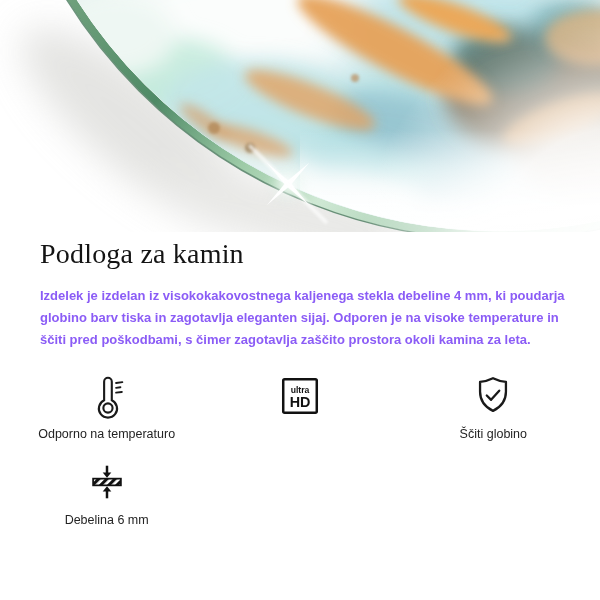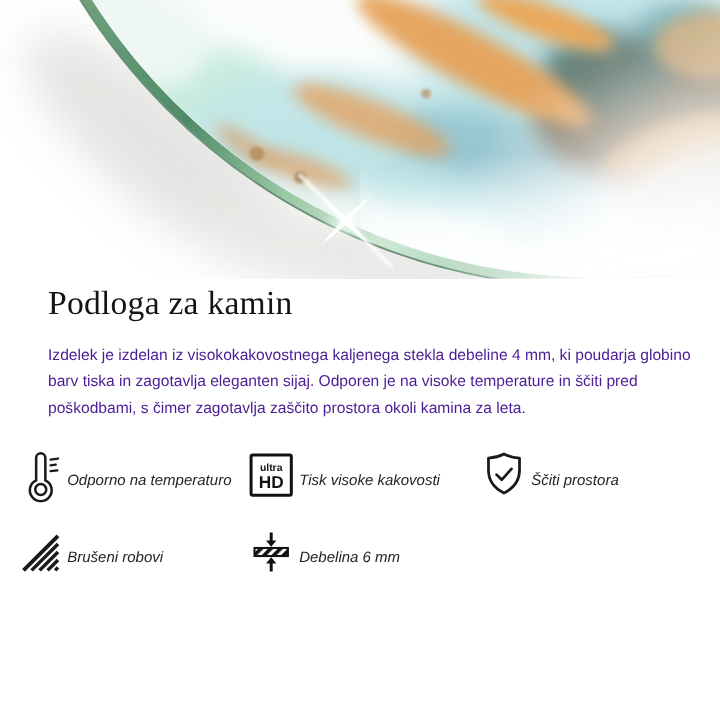--- a/index.html
+++ b/index.html
@@ -20,31 +20,32 @@
     line-height: 1.22;
     letter-spacing: 0.2px;
     color: #141414;
   }
   .title span { display: block; }
   .desc {
     margin: 14px 0 0;
     width: 548px;
     font-size: 13px;
     line-height: 1.68;
-    color: #4c1d95;
+    color: #8b5cf6;
+    font-weight: bold;
   }
   .features {
     margin: 22px 10px 0;
     display: grid;
     grid-template-columns: repeat(3, 1fr);
     row-gap: 18px;
   }
-  .cell { display: flex; flex-direction: row; align-items: center; }
+  .cell { display: flex; flex-direction: column; align-items: center; }
   .ficon { width: 46px; height: 46px; }
-  .flabel { margin-top: 8px; font-size: 12.5px; color: #242424; white-space: nowrap; font-style: italic; }
+  .flabel { margin-top: 8px; font-size: 12.5px; color: #242424; white-space: nowrap; }
 </style>
 </head>
 <body>
 
 <div class="hero-wrap">
   <svg width="600" height="232" viewBox="0 0 600 232">
     <defs>
       <clipPath id="disc">
           <circle cx="498" cy="-268" r="499"></circle>
         </clipPath>
@@ -166,44 +167,31 @@
     </svg>
     <div class="flabel">Odporno na temperaturo</div>
   </div>
 
   <div class="cell">
     <svg class="ficon" viewBox="0 0 48 48">
       <rect x="6.5" y="6.5" width="35" height="35" rx="1.5" fill="none" stroke="#111111" stroke-width="2.6"></rect>
       <text x="24" y="20.5" text-anchor="middle" font-size="9" font-weight="700" fill="#111111" font-family="Liberation Sans, sans-serif">ultra</text>
       <text x="24" y="35" text-anchor="middle" font-size="15" font-weight="800" fill="#111111" font-family="Liberation Sans, sans-serif">HD</text>
     </svg>
-    <div class="flabel">Tisk visoke kakovosti</div>
   </div>
 
   <div class="cell">
     <svg class="ficon" viewBox="0 0 48 48">
       <path d="M24 5.5 C28.5 7.8 33 8.8 37.5 9.2 V19.5 C37.5 28.5 32.5 35.3 24 39.5 C15.5 35.3 10.5 28.5 10.5 19.5 V9.2 C15 8.8 19.5 7.8 24 5.5 Z" fill="none" stroke="#1a1a1a" stroke-width="2.4" stroke-linejoin="round"></path>
       <path d="M17.5 23.5 L22 28 L30.5 18.5" fill="none" stroke="#1a1a1a" stroke-width="2.4" stroke-linecap="round" stroke-linejoin="round"></path>
     </svg>
-    <div class="flabel">Ščiti prostora</div>
-  </div>
-
-
-  <div class="cell">
-    <svg class="ficon" viewBox="0 0 48 48">
-      <g stroke="#1a1a1a" fill="none">
-        <line x1="10" y1="40" x2="40" y2="10" stroke-width="3.4"></line>
-        <line x1="17" y1="40" x2="40" y2="17" stroke-width="3"></line>
-        <line x1="24" y1="40" x2="40" y2="24" stroke-width="3"></line>
-        <line x1="31" y1="40" x2="40" y2="31" stroke-width="3"></line>
-        <line x1="37.5" y1="40" x2="40" y2="37.5" stroke-width="3"></line>
-      </g>
-    </svg>
-    <div class="flabel">Brušeni robovi</div>
-  </div>
+    <div class="flabel">Ščiti globino</div>
+  </div>
+
+
 
   <div class="cell">
     <svg class="ficon" viewBox="0 0 48 48">
       <defs>
         <pattern id="hatch" patternUnits="userSpaceOnUse" width="6" height="6" patternTransform="rotate(45)">
           <rect width="6" height="6" fill="#ffffff"></rect>
           <rect width="3.2" height="6" fill="#111111"></rect>
         </pattern>
       </defs>
       <rect x="9.5" y="20.5" width="29" height="7" fill="url(#hatch)" stroke="#111111" stroke-width="1.8"></rect>

